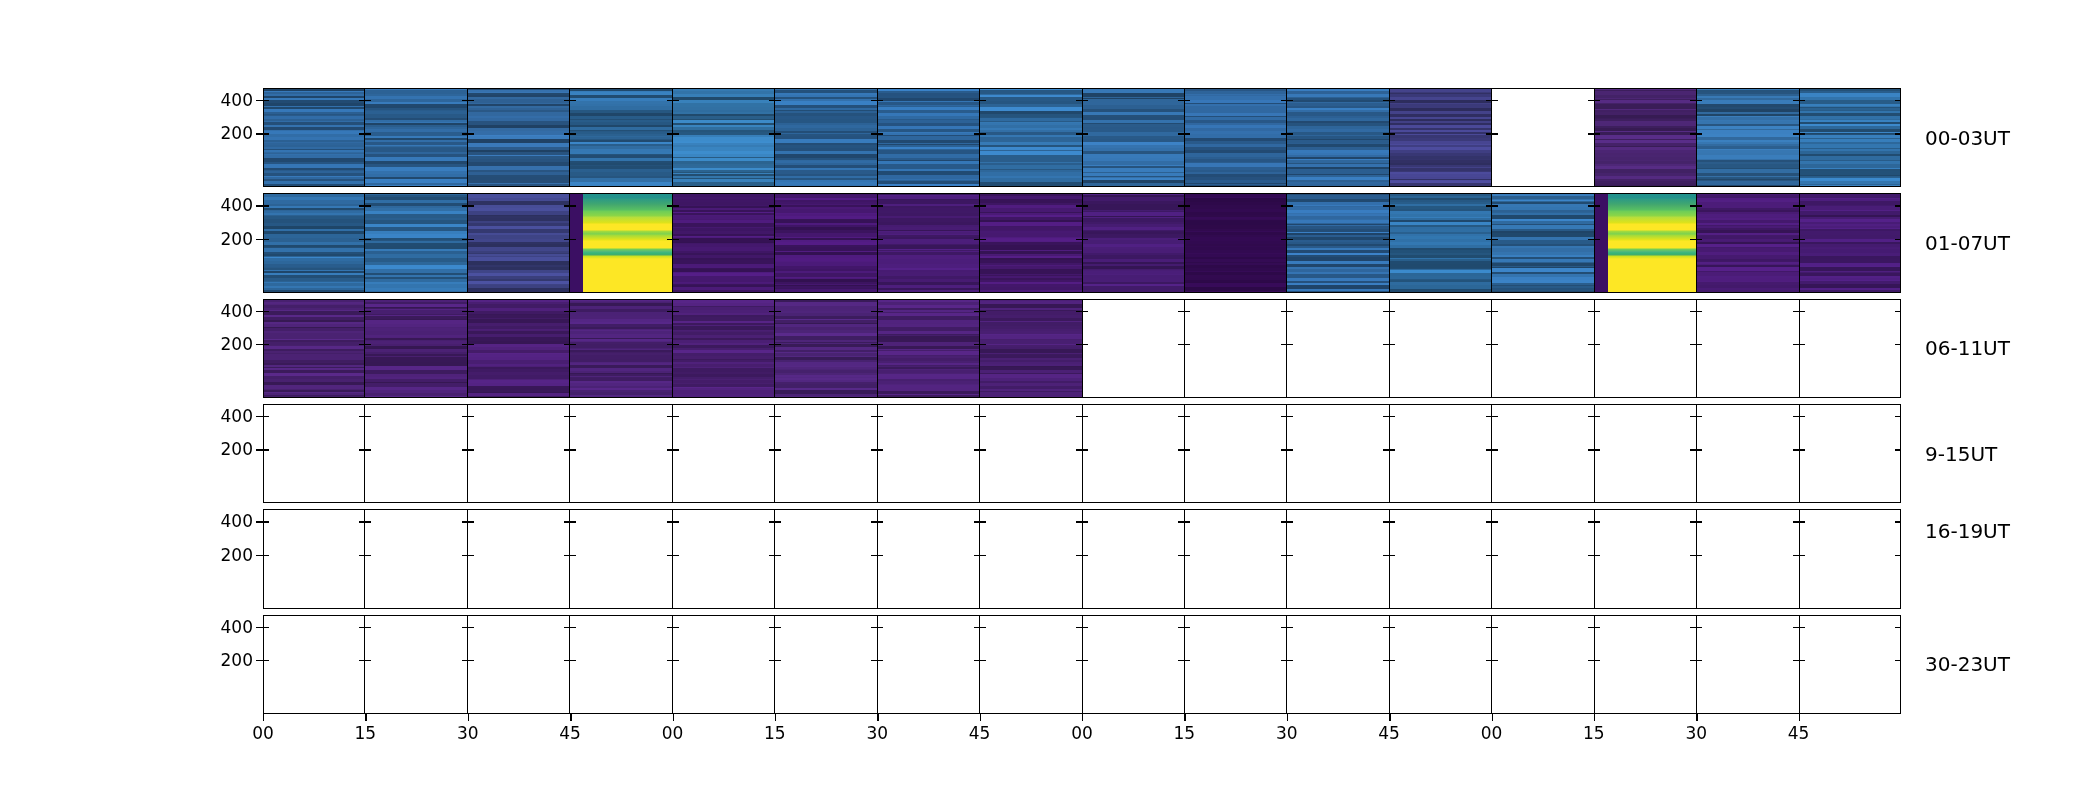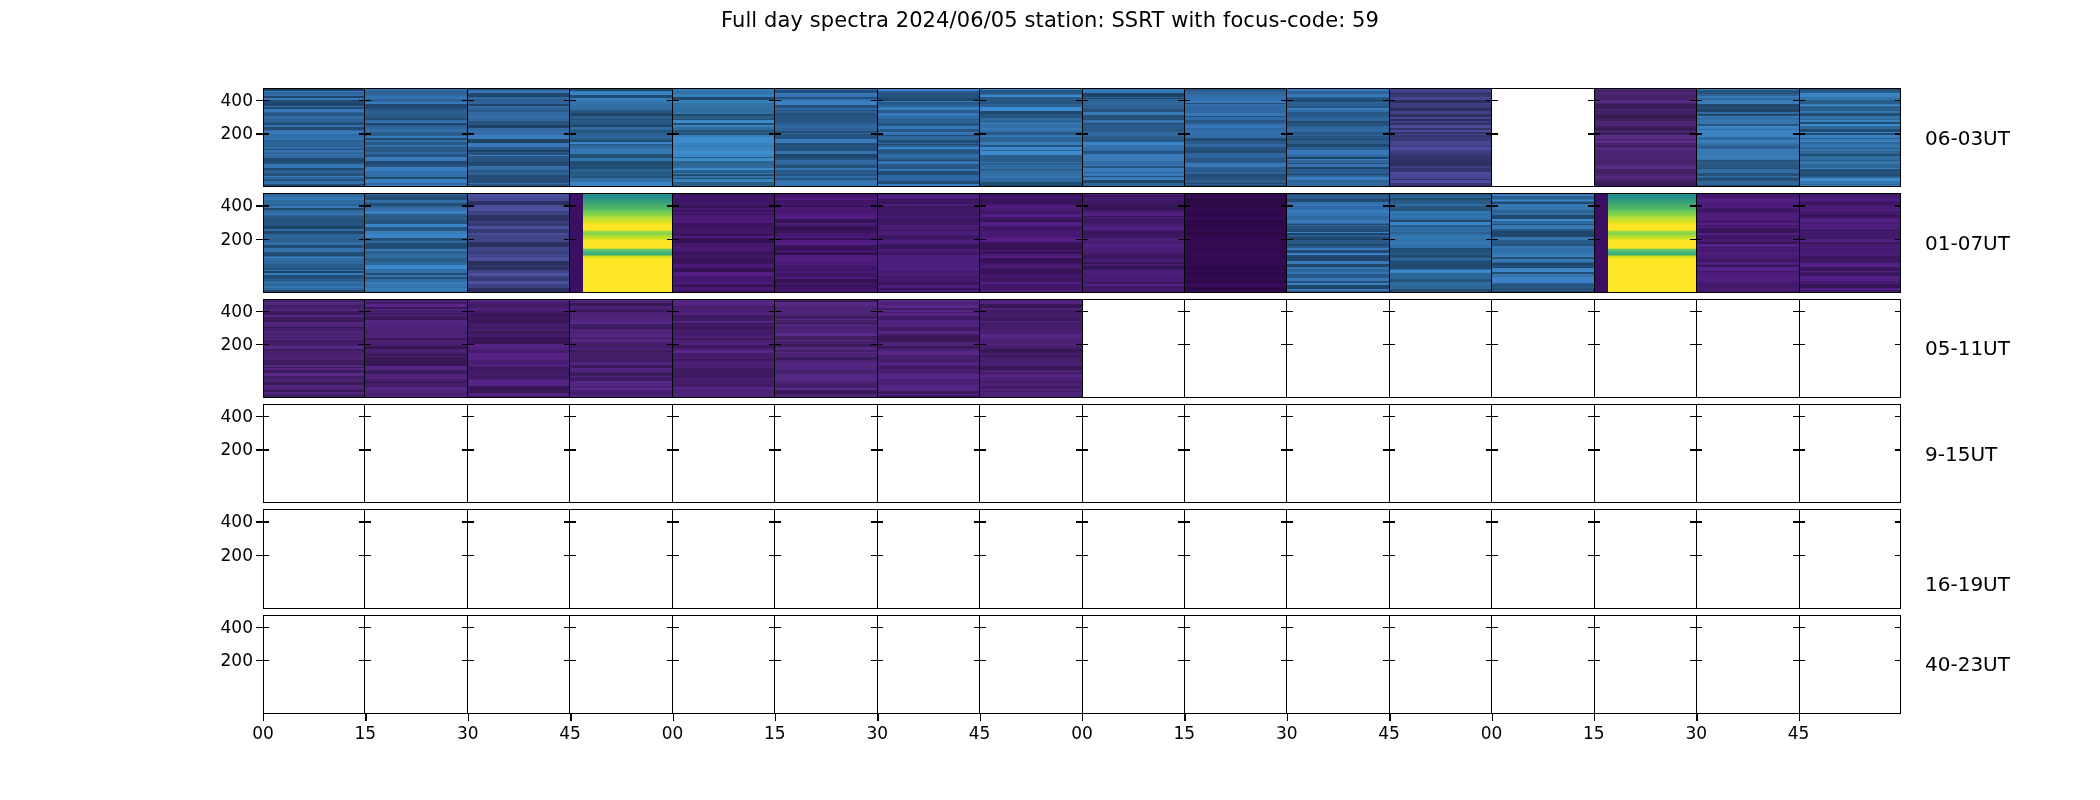--- a/index.html
+++ b/index.html
@@ -131,21 +131,20 @@
     font-size: 20px;
     line-height: 20px;
     white-space: nowrap;
   }
 </style>
 </head>
 <body>
 
 <div id="root">
 
-  <div id="title">Full day spectra 2024/06/05 station: SSRT with focus-code: 59</div>
 
   <div id="ytick-layer">
       <div class="ylab" style="left: 201px; width: 52px; top: 91.92px;">400</div>
       <div class="ytick-outer" style="left: 256px; top: 99.92px;"></div>
       <div class="ylab" style="left: 201px; width: 52px; top: 125.197px;">200</div>
       <div class="ytick-outer" style="left: 256px; top: 133.197px;"></div>
       <div class="ylab" style="left: 201px; width: 52px; top: 197.253px;">400</div>
       <div class="ytick-outer" style="left: 256px; top: 205.253px;"></div>
       <div class="ylab" style="left: 201px; width: 52px; top: 230.53px;">200</div>
       <div class="ytick-outer" style="left: 256px; top: 238.53px;"></div>
@@ -905,21 +904,21 @@
       <div class="xlab" style="left: 1228.5px;">00</div>
       <div class="xtick" style="left: 1330.88px;"></div>
       <div class="xlab" style="left: 1330.88px;">15</div>
       <div class="xtick" style="left: 1433.25px;"></div>
       <div class="xlab" style="left: 1433.25px;">30</div>
       <div class="xtick" style="left: 1535.62px;"></div>
       <div class="xlab" style="left: 1535.62px;">45</div>
     </div>
 
   <div id="rowcaps">
-      <div class="rowcap" style="top: 127.667px;">06-03UT</div>
+      <div class="rowcap" style="top: 127.667px;">00-03UT</div>
       <div class="rowcap" style="top: 233px;">01-07UT</div>
-      <div class="rowcap" style="top: 338.333px;">05-11UT</div>
+      <div class="rowcap" style="top: 338.333px;">06-11UT</div>
       <div class="rowcap" style="top: 443.667px;">9-15UT</div>
-      <div class="rowcap" style="top: 574px;">16-19UT</div>
-      <div class="rowcap" style="top: 654.333px;">40-23UT</div>
+      <div class="rowcap" style="top: 521px;">16-19UT</div>
+      <div class="rowcap" style="top: 654.333px;">30-23UT</div>
     </div>
 
 </div>
 
 </body></html>

